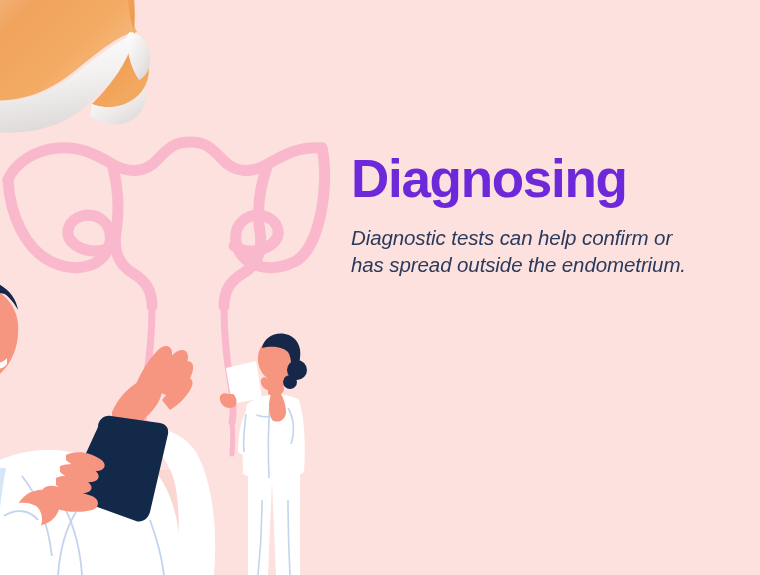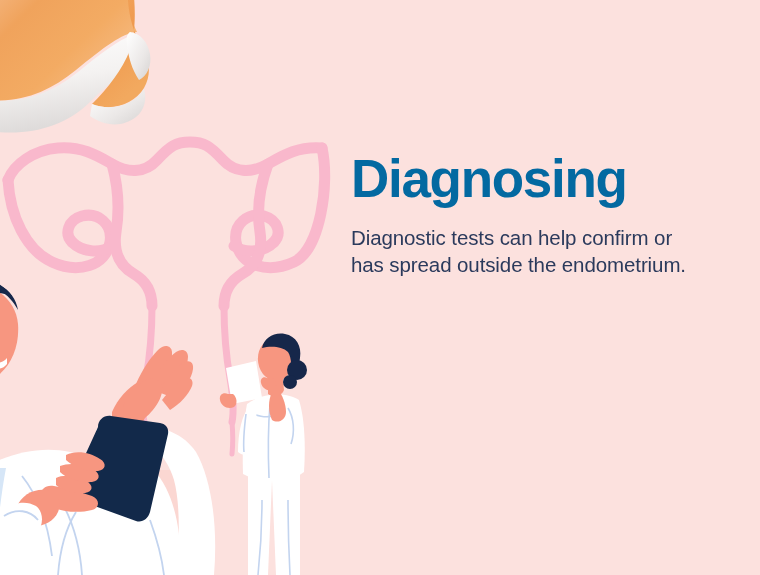--- a/index.html
+++ b/index.html
@@ -33,21 +33,21 @@
     position: absolute;
     left: 351px;
     top: 150px;
     width: 409px;
   }
   .title-line-1 {
     font-size: 53px;
     font-weight: bold;
     line-height: 57px;
     letter-spacing: -1.3px;
-    color: #0369a1;
+    color: #6d28d9;
     margin: 0;
     white-space: nowrap;
   }
   .title-line-2,
   .title-line-3 {
     font-size: 67px;
     font-weight: bold;
     line-height: 69px;
     letter-spacing: -1.6px;
     color: #d9604a;
@@ -58,21 +58,21 @@
   .title-line-3 { margin-top: -6px; }
 
   .body-copy {
     margin: 18px 0 0 0;
     font-size: 20.5px;
     line-height: 26.5px;
     color: #2b3a5c;
     letter-spacing: -0.1px;
     width: 380px;
   }
-  .body-copy span { display: block; white-space: nowrap; }
+  .body-copy span { display: block; white-space: nowrap; font-style: italic; }
 </style>
 </head>
 <body>
 
 <div id="stage">
 
   <svg class="layer" viewBox="0 0 760 575" width="760" height="575" xmlns="http://www.w3.org/2000/svg">
     <defs>
       <linearGradient id="ribbonGrad" x1="0" y1="0" x2="1" y2="0.7">
         <stop offset="0%" stop-color="#f7c49a"></stop>

